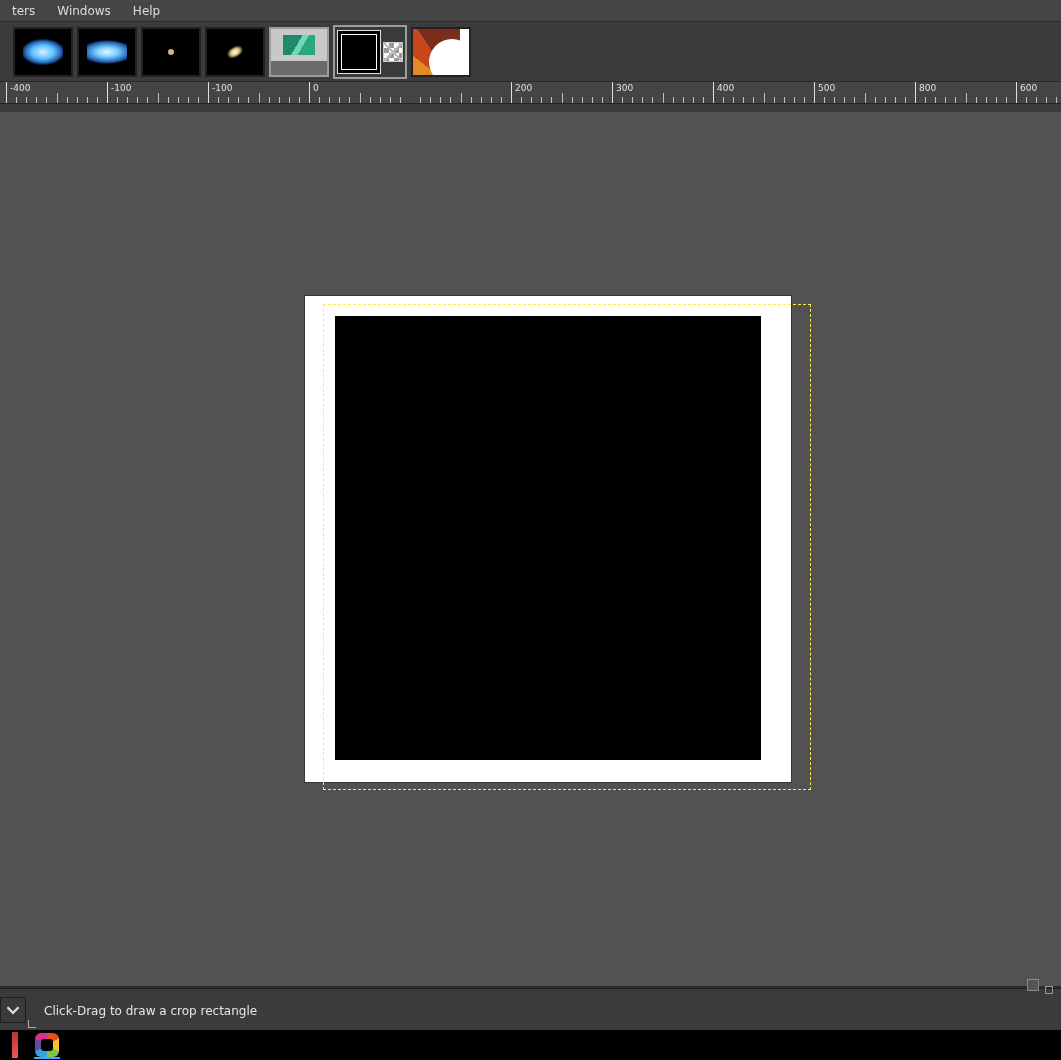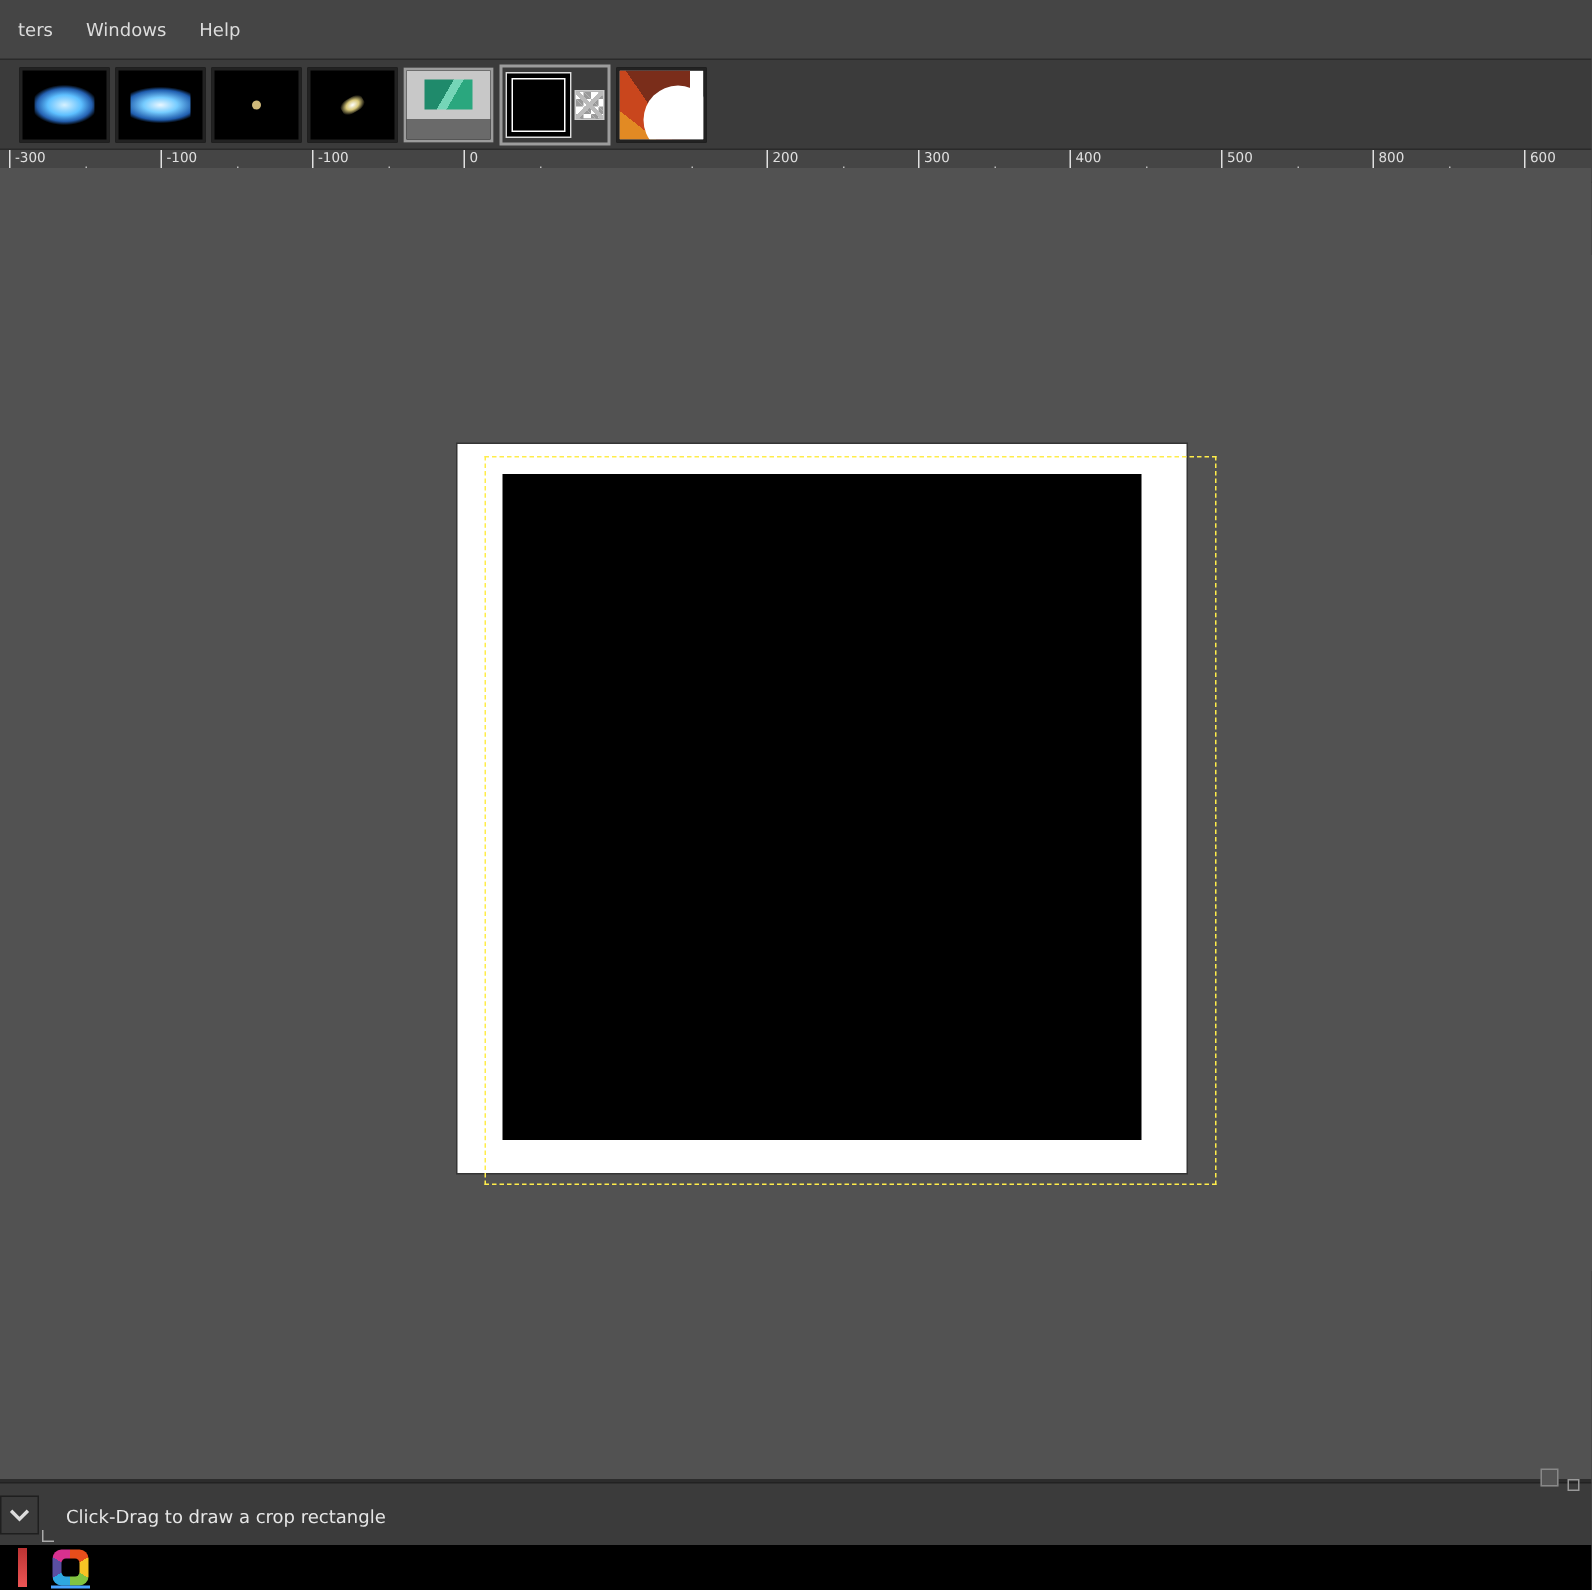--- a/index.html
+++ b/index.html
@@ -10,21 +10,21 @@
     --sel-border:#ffed4a;
     --text:#dcdcdc;
     --thumb-border:#222;
     --thumb-sel:#9c9c9c;
     --ruler-bg:#454545;
   }
   *{box-sizing:border-box;margin:0;padding:0;font-family:"DejaVu Sans",Arial,sans-serif;font-size:12px;color:var(--text);}
   body{width:1061px;height:1060px;background:var(--bg-mid);overflow:hidden;position:relative;}
 
   
-  .menubar{height:40px;background:var(--bg-mid2);display:flex;align-items:center;gap:2px;padding-right:10px;border-bottom:1px solid #2a2a2a;}
+  .menubar{height:22px;background:var(--bg-mid2);display:flex;align-items:center;gap:2px;padding-right:10px;border-bottom:1px solid #2a2a2a;}
   .menubar .cut{width:0px;}
   .menu-item{padding:5px 10px;cursor:default;}
 
   
   .thumbstrip{height:60px;background:var(--bg-mid);display:flex;align-items:center;padding-left:13px;gap:4px;border-bottom:1px solid #2a2a2a;position:relative;}
   .thumb{width:60px;height:50px;border:2px solid var(--thumb-border);background:#000;display:flex;align-items:center;justify-content:center;overflow:hidden;position:relative;cursor:pointer;}
   .thumb.sel{border-color:var(--thumb-sel);}
   .thumb-group{display:flex;align-items:center;gap:2px;border:2px solid var(--thumb-sel);padding:2px;height:54px;background:var(--bg-mid);}
   .thumb-group .thumb{width:44px;height:44px;border:1px solid #888;}
   .thumb-group .mask-swatch{width:20px;height:20px;border:1px solid #ccc;background:
@@ -116,21 +116,21 @@
     <div class="mask-swatch"></div>
   </div>
 
   <div class="thumb">
       <div class="swatches-art"></div>
     </div>
 </div>
 
 <div class="ruler-h" id="ruler">
     <div class="tick major" style="left: 6px;">
-      <span>-300</span>
+      <span>-400</span>
     </div>
     <div class="tick minor" style="left: 16.1px;"></div>
     <div class="tick minor" style="left: 26.2px;"></div>
     <div class="tick minor" style="left: 36.3px;"></div>
     <div class="tick minor" style="left: 46.4px;"></div>
     <div class="tick minor" style="left: 56.5px; height: 11px; top: 11px;"></div>
     <div class="tick minor" style="left: 66.6px;"></div>
     <div class="tick minor" style="left: 76.7px;"></div>
     <div class="tick minor" style="left: 86.8px;"></div>
     <div class="tick minor" style="left: 96.9px;"></div>

